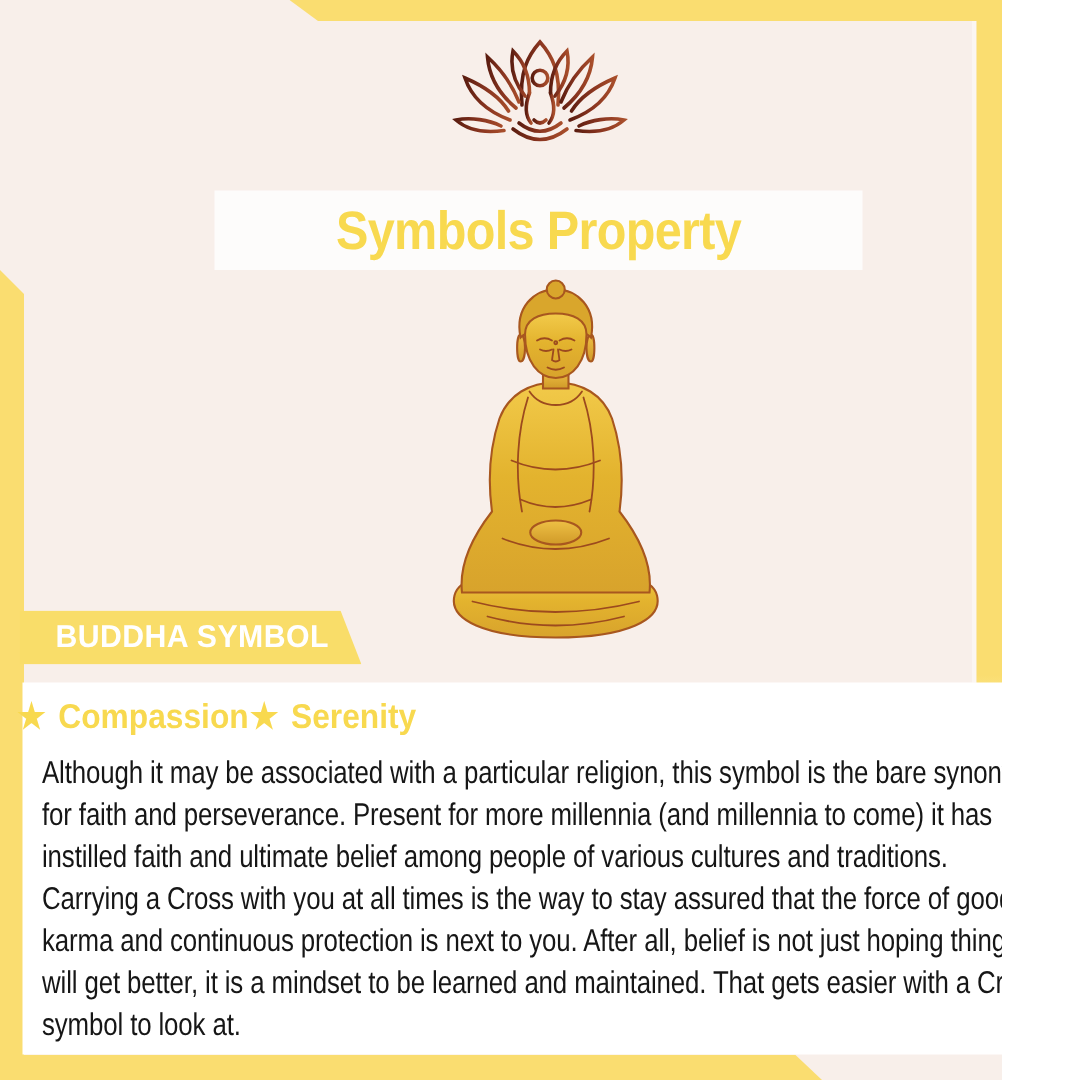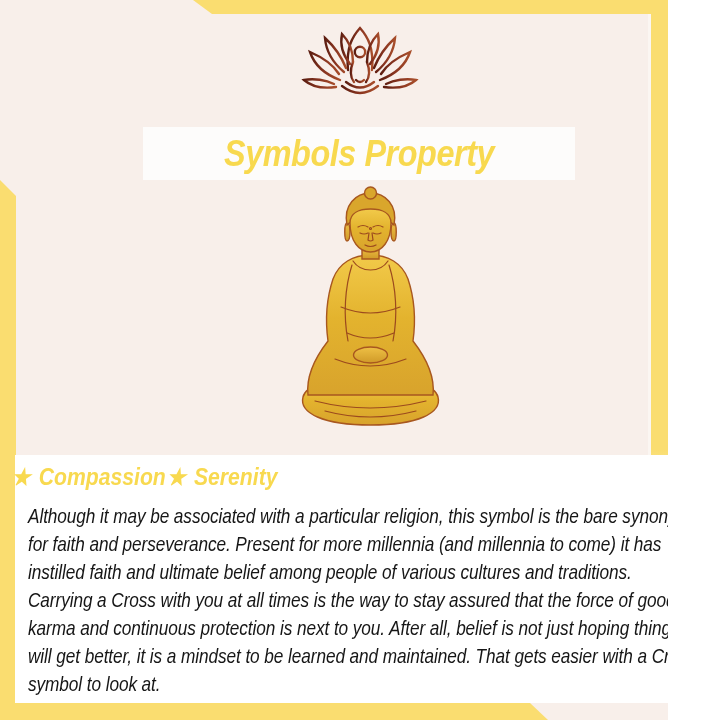--- a/index.html
+++ b/index.html
@@ -2,21 +2,20 @@
 <html><head>
 <meta charset="utf-8">
 <style>
   html,body{margin:0;padding:0;}
   .canvas{
     position:relative;
     width:668px;height:720px;
     background:#f8efea;
     overflow:hidden;
     font-family:"Liberation Sans", sans-serif;
-    font-style:italic;
   }
   
   .deco{position:absolute;background:#fadd70;}
   .top-band{
     left:0;top:0;width:720px;height:14px;
     clip-path:polygon(193px 0,720px 0,720px 14px,212px 14px);
   }
   .right-strip{
     right:0;top:0;width:17px;height:545px;
     background:linear-gradient(to bottom,
@@ -192,20 +191,23 @@
         <path d="M58,124 Q87,136 117,124"></path>
         <path d="M64,150 Q87,160 111,150"></path>
         <path d="M52,176 Q87,190 123,176"></path>
 
         <path d="M32,218 Q87,232 143,218"></path>
         <path d="M42,228 Q87,240 133,228"></path>
       </g>
     </svg>
   </div>
 
+  <div class="symbol-band">
+    <span>BUDDHA SYMBOL</span>
+  </div>
 
   <div class="traits">
     <span class="inner">
       <span class="star1">★</span><span>Compassion</span><span class="star2">★</span><span>Serenity</span>
     </span>
   </div>
 
   <div class="body-text">Although it may be associated with a particular religion, this symbol is the bare synonym for faith and perseverance. Present for more millennia (and millennia to come) it has instilled faith and ultimate belief among people of various cultures and traditions. Carrying a Cross with you at all times is the way to stay assured that the force of good karma and continuous protection is next to you. After all, belief is not just hoping things will get better, it is a mindset to be learned and maintained. That gets easier with a Cross symbol to look at.</div>
 
 </div>

